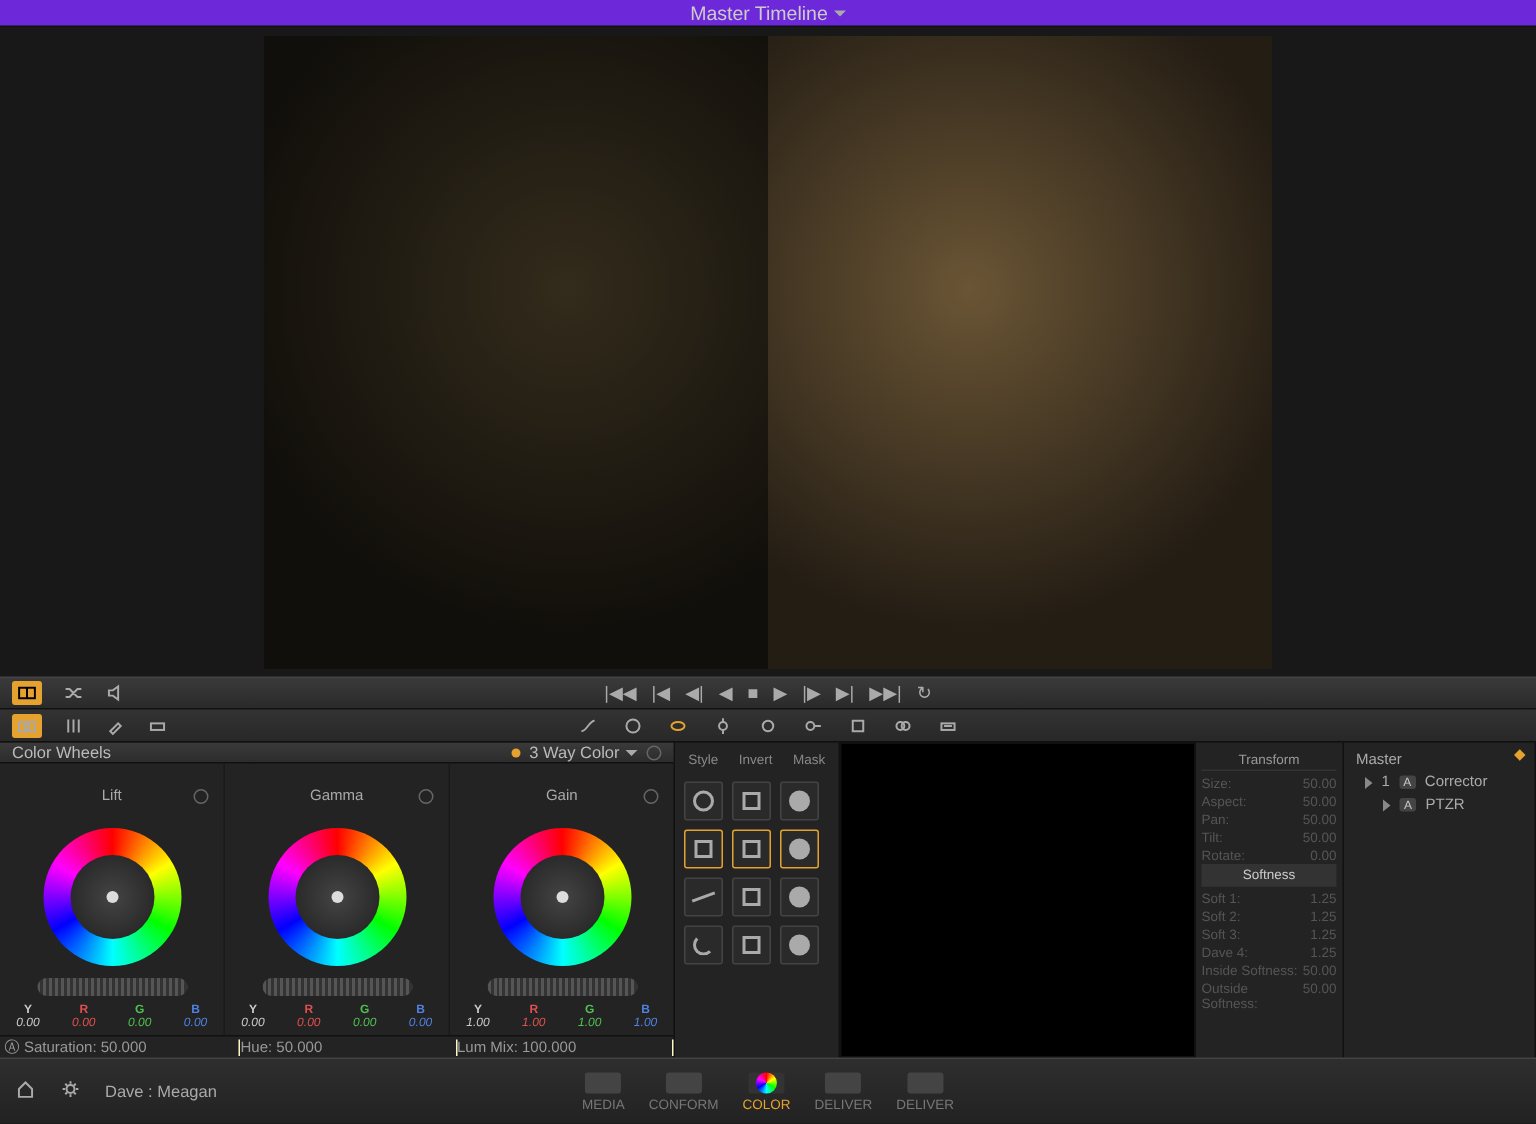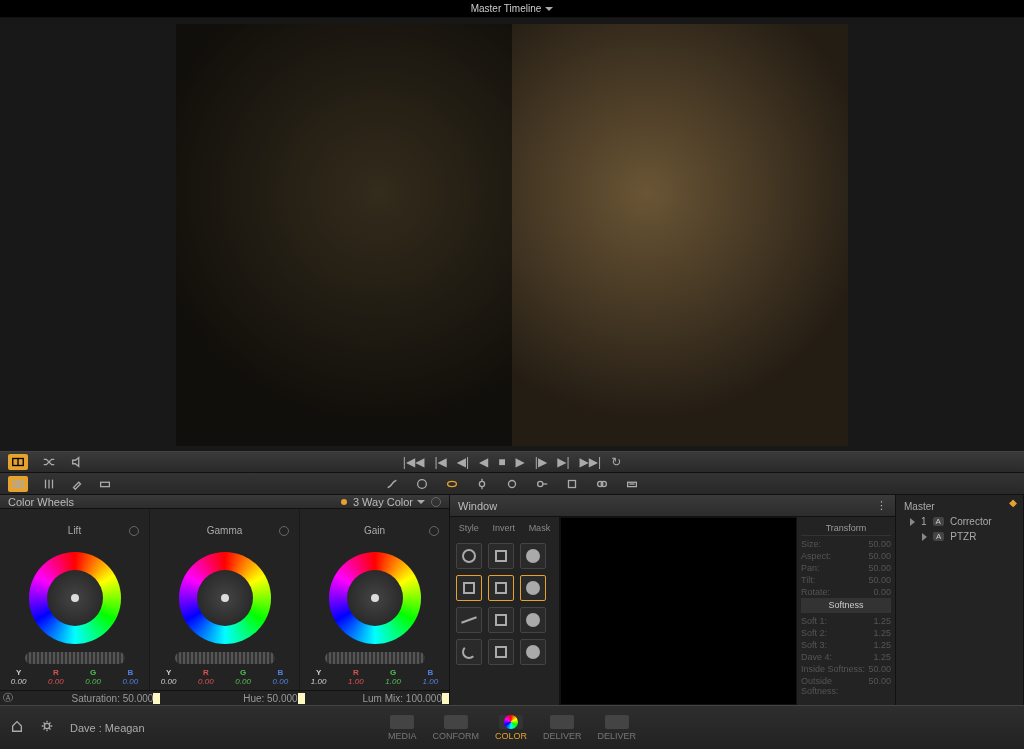--- a/index.html
+++ b/index.html
@@ -1,18 +1,18 @@
 <!DOCTYPE html>
 <html><head>
 <meta charset="utf-8">
 <style>
 *{margin:0;padding:0;box-sizing:border-box;font-family:Arial,Helvetica,sans-serif;user-select:none}
 html,body{width:1024px;height:749px;overflow:hidden;background:#1a1a1a;color:#999}
 .app{display:flex;flex-direction:column;height:100%}
-.topbar{height:18px;background:#000000;display:flex;align-items:center;justify-content:center;font-size:10px;color:#ccc;border-bottom:1px solid #111}
+.topbar{height:18px;background:#6d28d9;display:flex;align-items:center;justify-content:center;font-size:13px;color:#ccc;border-bottom:1px solid #111}
 .dd{display:inline-flex;align-items:center;gap:4px;cursor:pointer}
 .caret{width:0;height:0;border-left:4px solid transparent;border-right:4px solid transparent;border-top:4px solid #aaa}
 .viewer{flex:1;background:#181818;display:flex;align-items:center;justify-content:center;position:relative}
 .video{width:672px;height:422px;position:relative;display:flex}
 .video-left{flex:1;background:radial-gradient(circle at 60% 40%,#5a4a2a,#1e1a12 70%);filter:brightness(.55) sepia(.3)}
 .video-right{flex:1;background:radial-gradient(circle at 40% 40%,#6a5535,#241d14 70%)}
 .toolbar1{height:22px;background:linear-gradient(#3a3a3a,#2a2a2a);border-top:1px solid #444;border-bottom:1px solid #111;display:flex;align-items:center;padding:0 8px;gap:14px}
 .tbtn{cursor:pointer;display:inline-flex;align-items:center;font-size:12px;color:#aaa}
 .tbtn.active{background:#e6a22e;color:#000;padding:1px 3px;border-radius:2px}
 .transport{position:absolute;left:50%;transform:translateX(-50%);display:flex;gap:10px}
@@ -27,21 +27,21 @@
 .wcol:last-child{border-right:none}
 .wlabel{font-size:10px;color:#aaa;margin:12px 0;display:flex;align-items:center;width:100%;justify-content:center;position:relative}
 .reseticon{position:absolute;right:10px;cursor:pointer;width:10px;height:10px;border:1px solid #666;border-radius:50%}
 .wheel{width:92px;height:92px;border-radius:50%;background:conic-gradient(red,#ff0,#0f0,#0ff,#00f,#f0f,red);position:relative;margin:4px 0}
 .wheel::after{content:"";position:absolute;inset:18px;background:radial-gradient(circle,#444 0%,#2a2a2a 70%);border-radius:50%}
 .wdot{position:absolute;width:8px;height:8px;background:#ddd;border-radius:50%;left:calc(50% - 4px);top:calc(50% - 4px);z-index:2}
 .barctrl{width:100px;height:12px;background:repeating-linear-gradient(90deg,#555,#555 2px,#333 2px,#333 4px);border-radius:6px;margin:4px 0}
 .yrgb{display:flex;gap:0;font-size:8px;width:100%;justify-content:space-around}
 .yrgb span{display:flex;flex-direction:column;align-items:center;width:25%}
 .wfooter{height:20px;display:flex;align-items:center;font-size:10px;color:#999;border-top:1px solid #111}
-.wfcol{flex:1;text-align:right;border-right:7px solid #fef9c3}
+.wfcol{flex:1;text-align:left;border-right:1px solid #fef9c3}
 .window{width:446px;display:flex;flex-direction:column}
 .wincontent{flex:1;display:flex}
 .wintools{width:110px;padding:6px;display:flex;flex-direction:column;gap:6px;border-right:1px solid #111}
 .wthead{display:flex;gap:8px;font-size:9px;color:#888;justify-content:space-around;margin-bottom:4px}
 .wtrow{display:flex;gap:6px}
 .wtbtn{width:26px;height:26px;background:#2a2a2a;border:1px solid #444;border-radius:2px;display:flex;align-items:center;justify-content:center;cursor:pointer}
 .wtbtn.sel{border-color:#e6a22e}
 .shape-circle-o{width:14px;height:14px;border:2px solid #aaa;border-radius:50%}
 .shape-square-o{width:12px;height:12px;border:2px solid #aaa}
 .shape-circle-f{width:14px;height:14px;background:#aaa;border-radius:50%}
@@ -297,24 +297,20 @@
         </div>
       <div class="wfooter">
         <span style="width:16px;text-align:center;cursor:pointer">Ⓐ</span>
         <div class="wfcol"><span>Saturation:</span> <span>50.000</span></div>
         <div class="wfcol"><span>Hue:</span> <span>50.000</span></div>
         <div class="wfcol"><span>Lum Mix:</span> <span>100.000</span></div>
       </div>
     </div>
 
     <div class="panel window">
-      <div class="phead">
-        <span>Window</span>
-        <span>⋮</span>
-      </div>
       <div class="wincontent">
         <div class="wintools">
           <div class="wthead">
             <span>Style</span>
             <span>Invert</span>
             <span>Mask</span>
           </div>
           <div class="wtrow">
             <div class="wtbtn">
                 <div class="shape-circle-o"></div>

